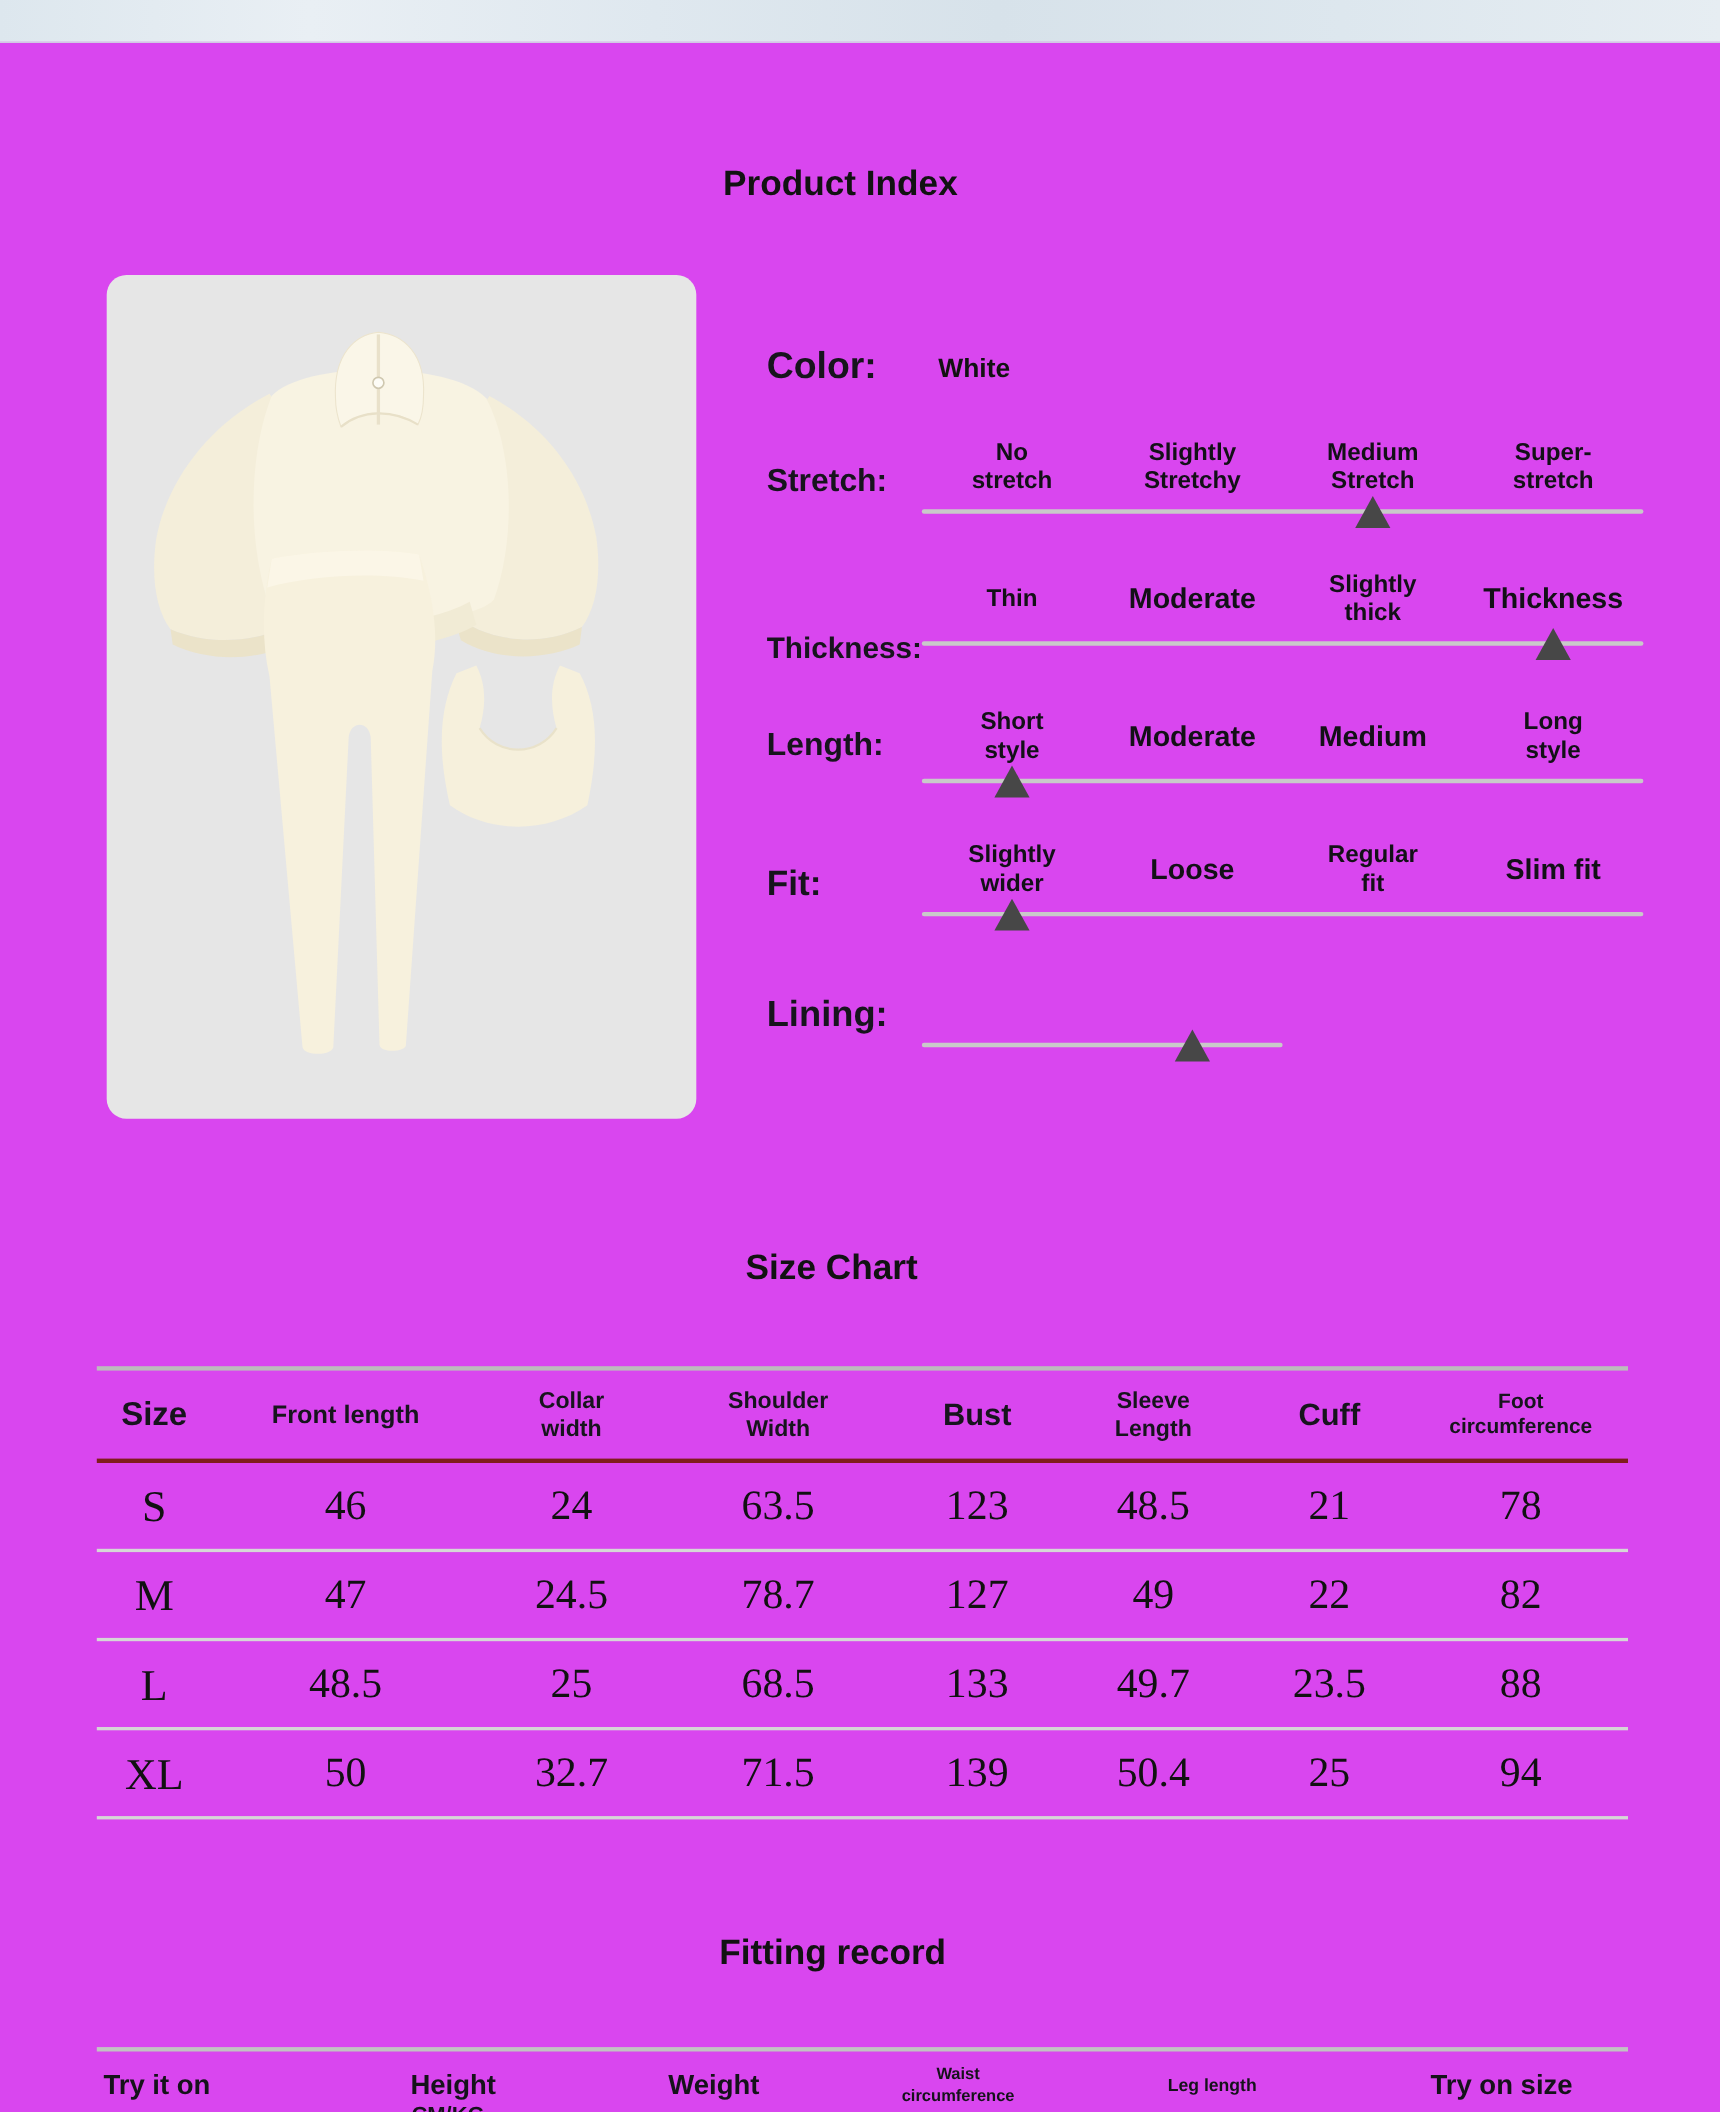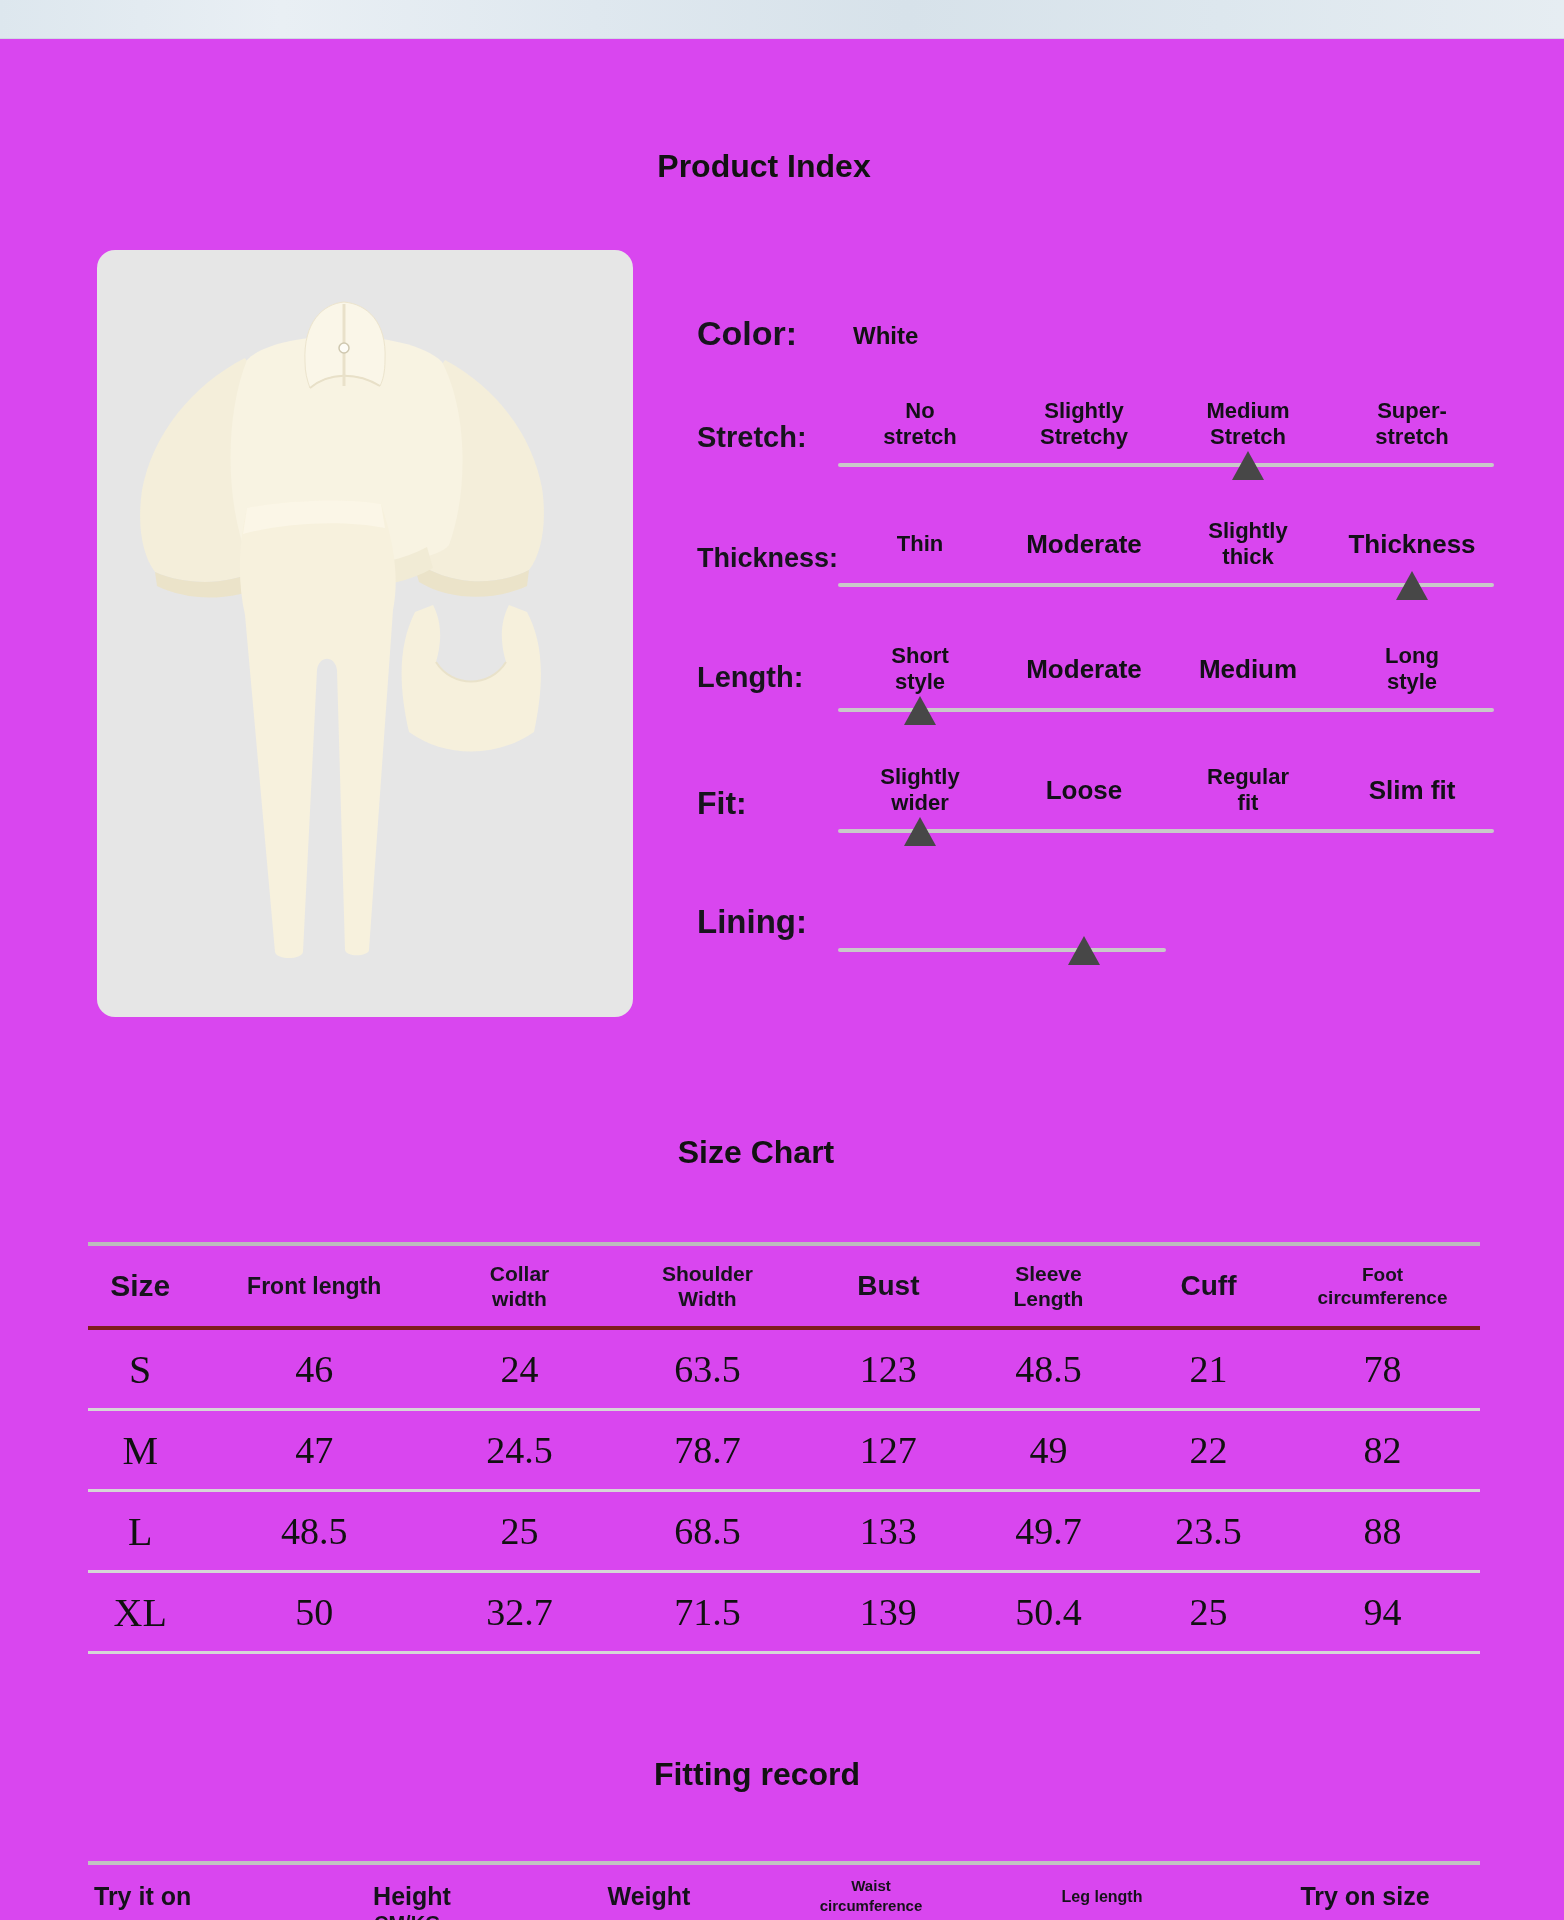--- a/index.html
+++ b/index.html
@@ -14,21 +14,21 @@
   .t-size{top:1132px;transform:translateX(-26px);}
   .t-fit{top:1754px;transform:translateX(-25px);}
 
   .product-box{position:absolute;left:97px;top:250px;width:536px;height:767px;
     background:#e6e6e6;border-radius:18px;overflow:hidden;}
 
   
   .attr-label{position:absolute;left:697px;font-weight:bold;color:#17141d;white-space:nowrap;}
   .lab-color{top:314px;font-size:34px;}
   .lab-stretch{top:421px;font-size:29px;}
-  .lab-thickness{top:543px;font-size:27px;}
+  .lab-thickness{top:574px;font-size:27px;}
   .lab-length{top:661px;font-size:29px;}
   .lab-fit{top:785px;font-size:32px;}
   .lab-lining{top:903px;font-size:33px;}
   .attr-value{position:absolute;left:853px;top:322px;font-size:24px;font-weight:bold;color:#121212;}
 
   
   .opts{position:absolute;left:838px;width:656px;height:56px;display:flex;align-items:center;}
   .opts.short{width:328px;}
   .opt{flex:1 1 0;text-align:center;font-weight:bold;color:#131017;white-space:pre-line;}
   .opt.sm{font-size:22px;line-height:26px;}

